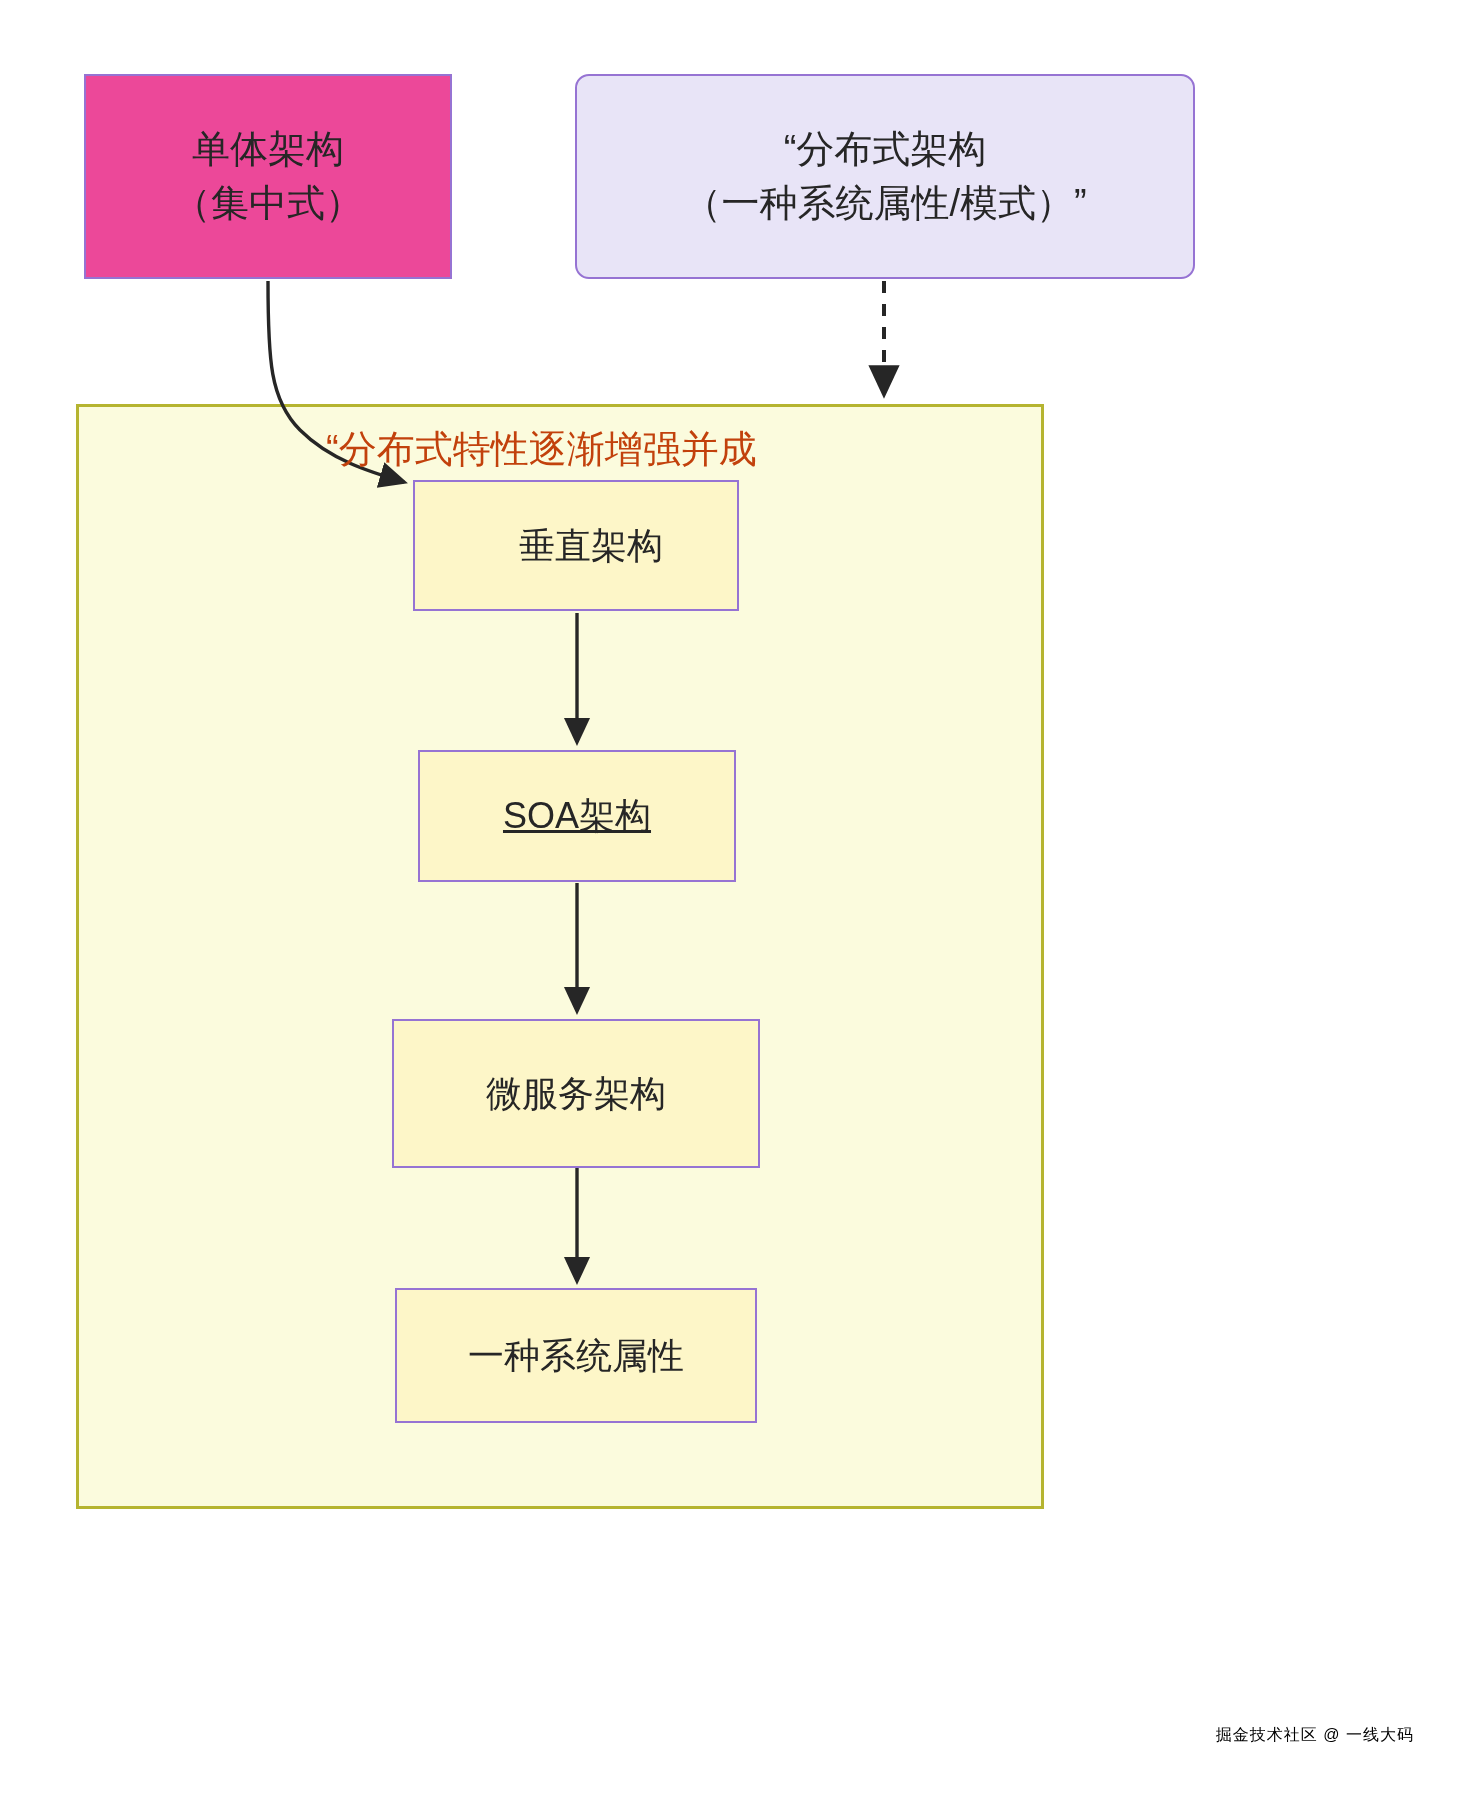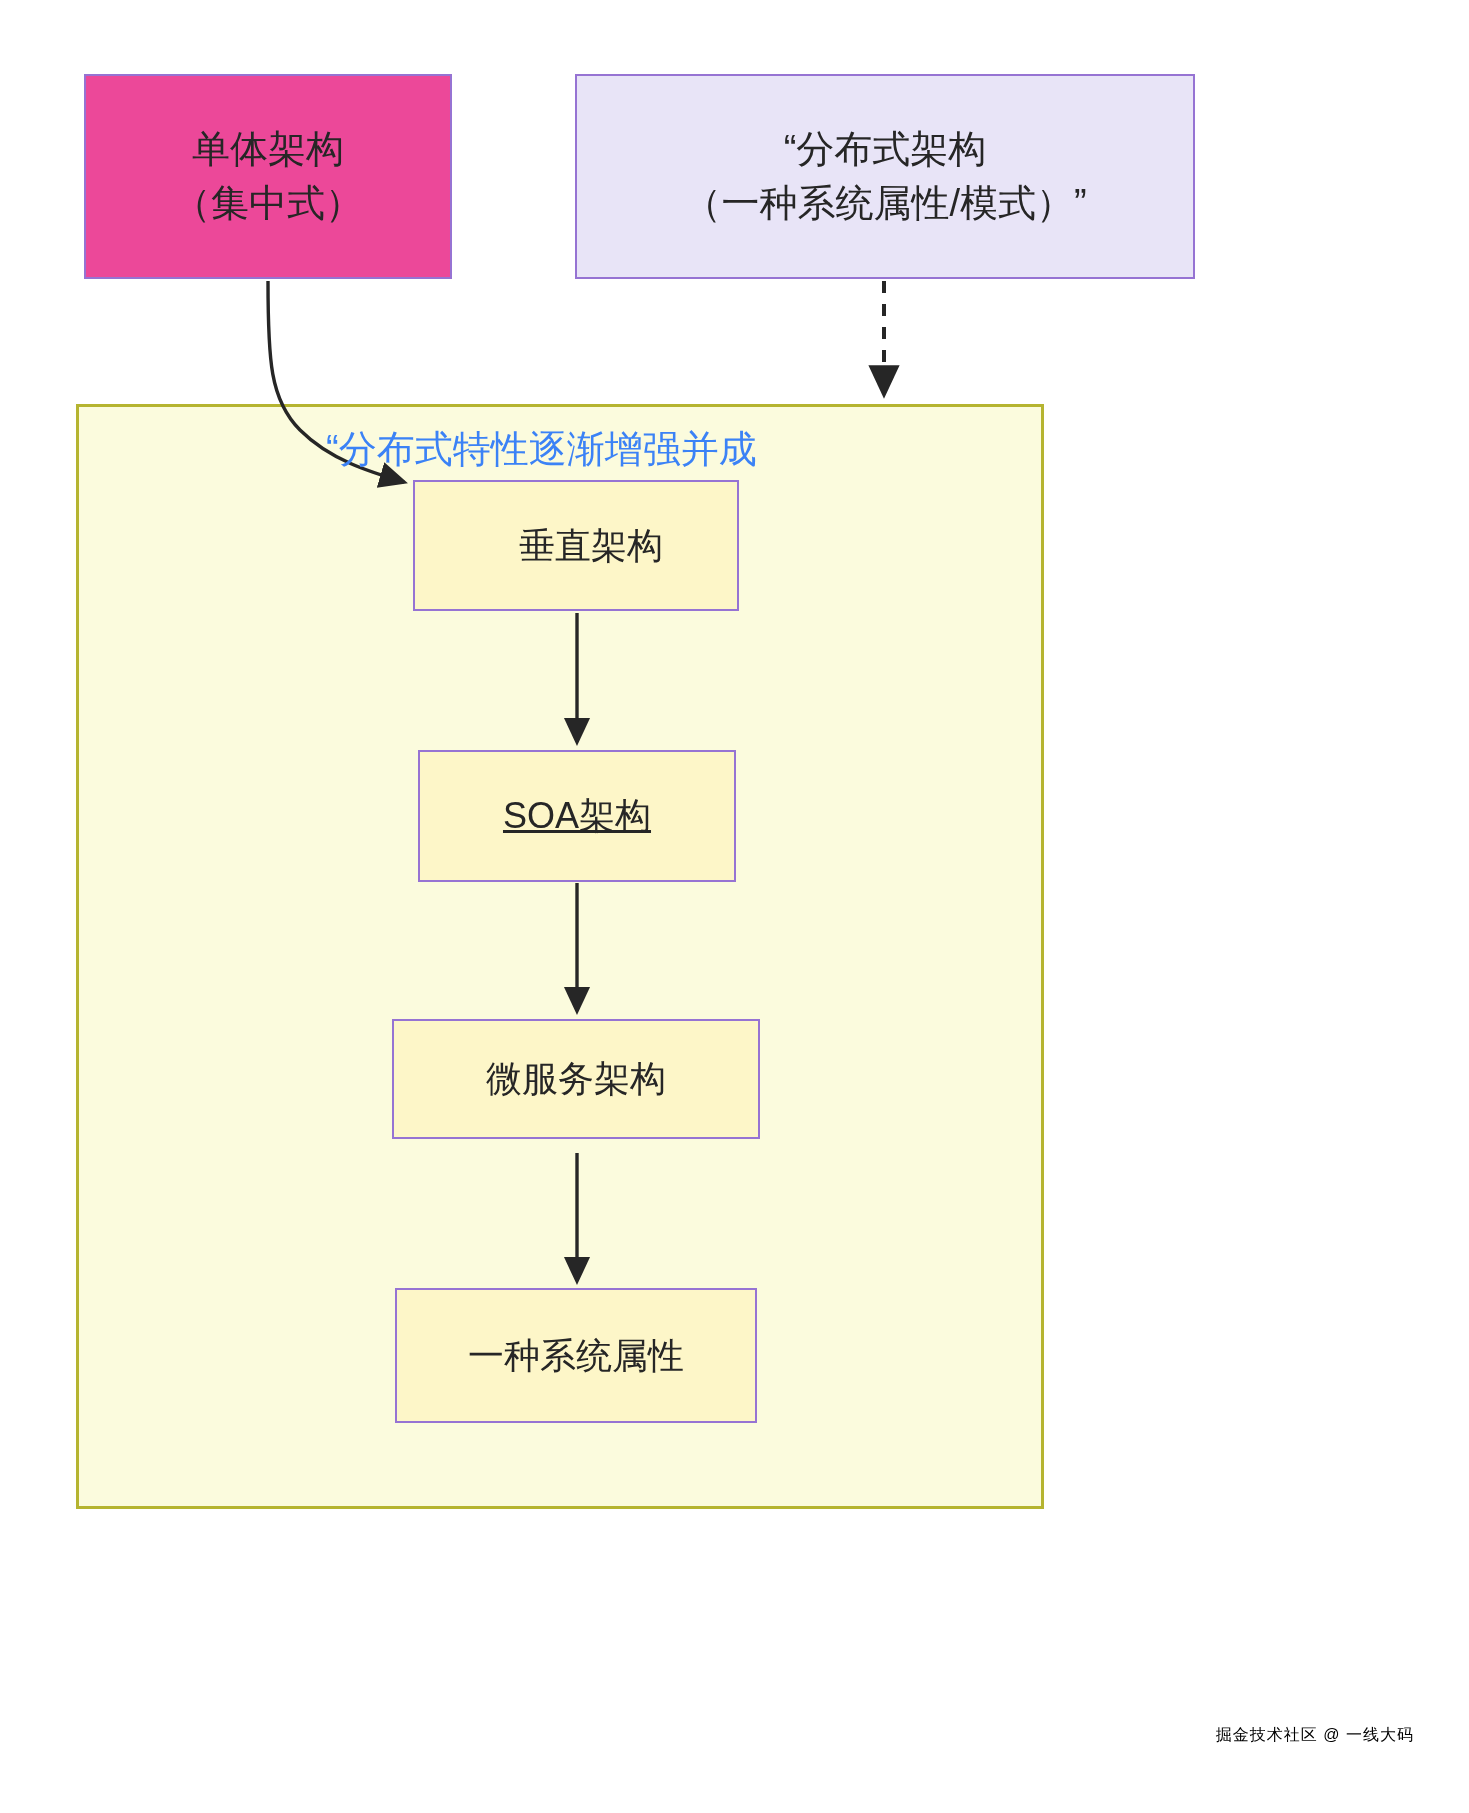--- a/index.html
+++ b/index.html
@@ -46,41 +46,42 @@
   }
 
   
   #node-distributed {
     left: 575px;
     top: 74px;
     width: 620px;
     height: 205px;
     background: #e8e4f7;
     font-size: 38px;
+    border-radius: 14px;
   }
 
   
   #container-evolution {
     position: absolute;
     left: 76px;
     top: 404px;
     width: 968px;
     height: 1105px;
     box-sizing: border-box;
     border: 3px solid #b5b430;
     background: #fbfbdd;
     z-index: 1;
   }
   #container-title {
     position: absolute;
     left: 326px;
     top: 424px;
     width: 700px;
     font-size: 38px;
-    color: #3b82f6;
+    color: #c2410c;
     white-space: nowrap;
     z-index: 3;
   }
 
   .inner-node {
     background: #fdf6c8;
     font-size: 36px;
   }
 
   #node-vertical {
@@ -94,21 +95,21 @@
     left: 418px;
     top: 750px;
     width: 318px;
     height: 132px;
     text-decoration: underline;
   }
   #node-micro {
     left: 392px;
     top: 1019px;
     width: 368px;
-    height: 120px;
+    height: 149px;
   }
   #node-cloud {
     left: 395px;
     top: 1288px;
     width: 362px;
     height: 135px;
   }
 
   .edge-svg {
     position: absolute;

